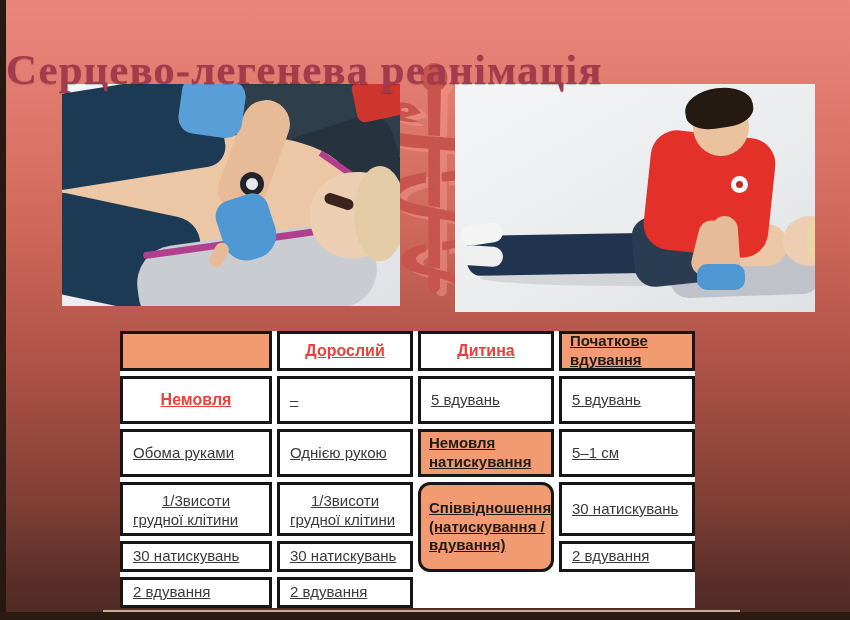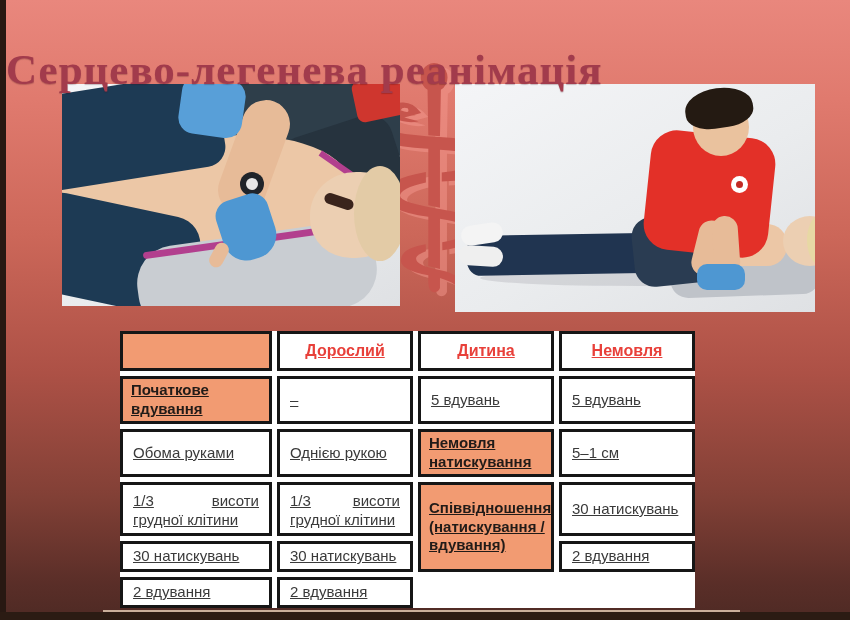--- a/index.html
+++ b/index.html
@@ -31,23 +31,23 @@
     display:grid; grid-template-columns:152px 136px 136px 136px;
     grid-template-rows:40px 48px 48px 54px 31px 31px; gap:5px;
   }
   .tcell {
     border:3px solid #161616; background:#ffffff; box-sizing:border-box;
     display:flex; align-items:center; padding:4px 10px;
     font-size:15px; color:#3a3a3a; line-height:1.25;text-decoration:underline;
   }
   .tcell.head { justify-content:center; font-weight:700; font-size:16px; color:#e8403a; }
   .tcell.labelc { background:#f29b72; color:#211b18; font-weight:700; padding:4px 8px; }
-  .tcell.span2 { grid-row:span 2; }
+  .tcell.span2 { grid-row:span 2;border-radius:12px; }
   .tcell.justifyc { display:block; padding:7px 10px; }
-  .jline { display:flex; justify-content:space-between; }
+  .jline { display:flex; justify-content:center; }
 </style>
 </head>
 <body>
 
 <div class="slide">
 
   <div class="watermark">⚕</div>
 
   <h1 class="title">Серцево-легенева реанімація</h1>
 
@@ -89,23 +89,23 @@
     <div class="ph" style="left:230px;top:4px;width:68px;height:40px;background:#241a12;border-radius:50% 50% 40% 40%;transform:rotate(-8deg);"></div>
     <div class="ph" style="left:240px;top:136px;width:26px;height:56px;background:#e7bb98;border-radius:13px;transform:rotate(14deg);"></div>
     <div class="ph" style="left:258px;top:132px;width:26px;height:60px;background:#e7bb98;border-radius:13px;transform:rotate(-4deg);"></div>
     <div class="ph" style="left:242px;top:180px;width:48px;height:26px;background:#4e97d2;border-radius:10px;"></div>
   </div>
 
   <div class="cpr-table">
     <div class="tcell labelc"></div>
     <div class="tcell head">Дорослий</div>
     <div class="tcell head">Дитина</div>
+    <div class="tcell labelc">Початкове вдування</div>
+
     <div class="tcell head">Немовля</div>
-
-    <div class="tcell labelc">Початкове вдування</div>
     <div class="tcell">–</div>
     <div class="tcell">5 вдувань</div>
     <div class="tcell">5 вдувань</div>
 
     <div class="tcell">Обома руками</div>
     <div class="tcell">Однією рукою</div>
 
     <div class="tcell labelc">Немовля натискування</div>
     <div class="tcell">5–1 см</div>
     <div class="tcell justifyc">

